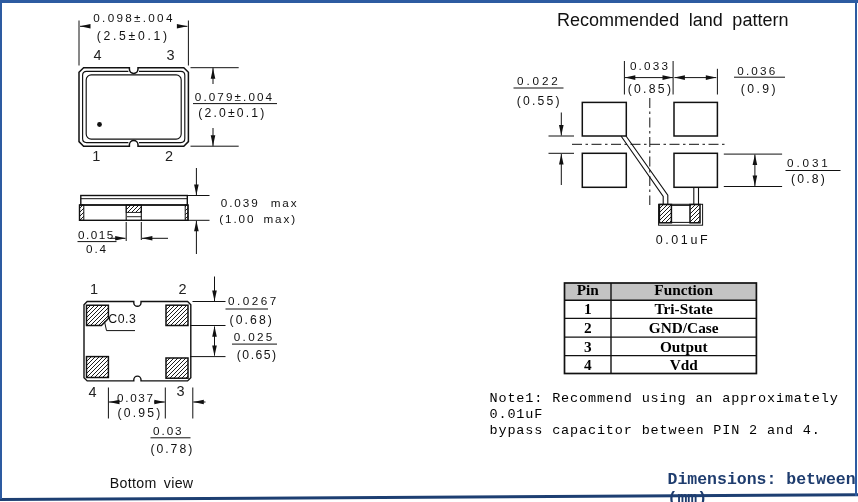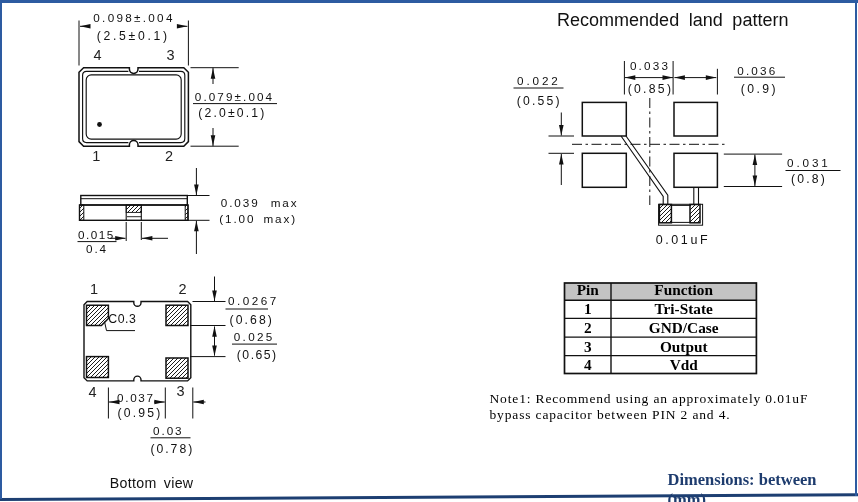--- a/index.html
+++ b/index.html
@@ -1,16 +1,16 @@
 <!DOCTYPE html>
 <html><head><meta charset="utf-8"><style>
 html,body{margin:0;padding:0;background:#fff;}
 #page{position:relative;width:858px;height:502px;background:#ffffff;overflow:hidden;font-family:"Liberation Sans",sans-serif;}
 .abs{position:absolute;}
-.ser{font-family:Liberation Serif, serif;}
+.ser{font-family:Liberation Mono, monospace;}
 </style></head>
 <body>
 <div id="page">
 <svg class="abs" style="left:0;top:0" width="858" height="502" viewBox="0 0 858 502">
 <defs>
 <pattern id="ht" width="4" height="4" patternUnits="userSpaceOnUse">
 <path d="M-1,5 L5,-1 M-2,2 L2,-2 M2,6 L6,2" stroke="#111" stroke-width="0.95" fill="none"></path>
 </pattern>
 </defs>
 <g font-family="Liberation Sans, sans-serif">

